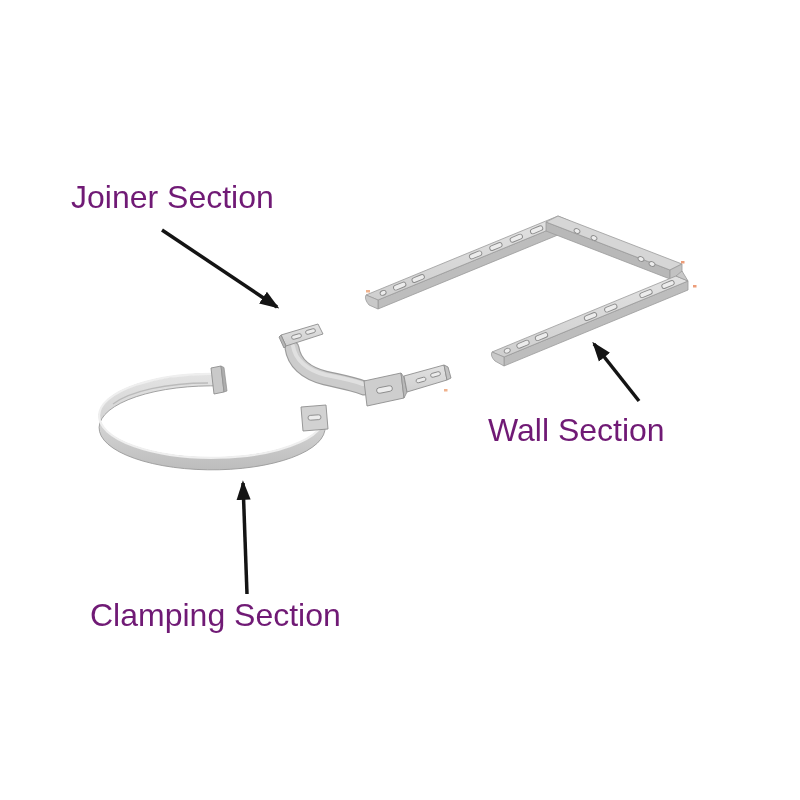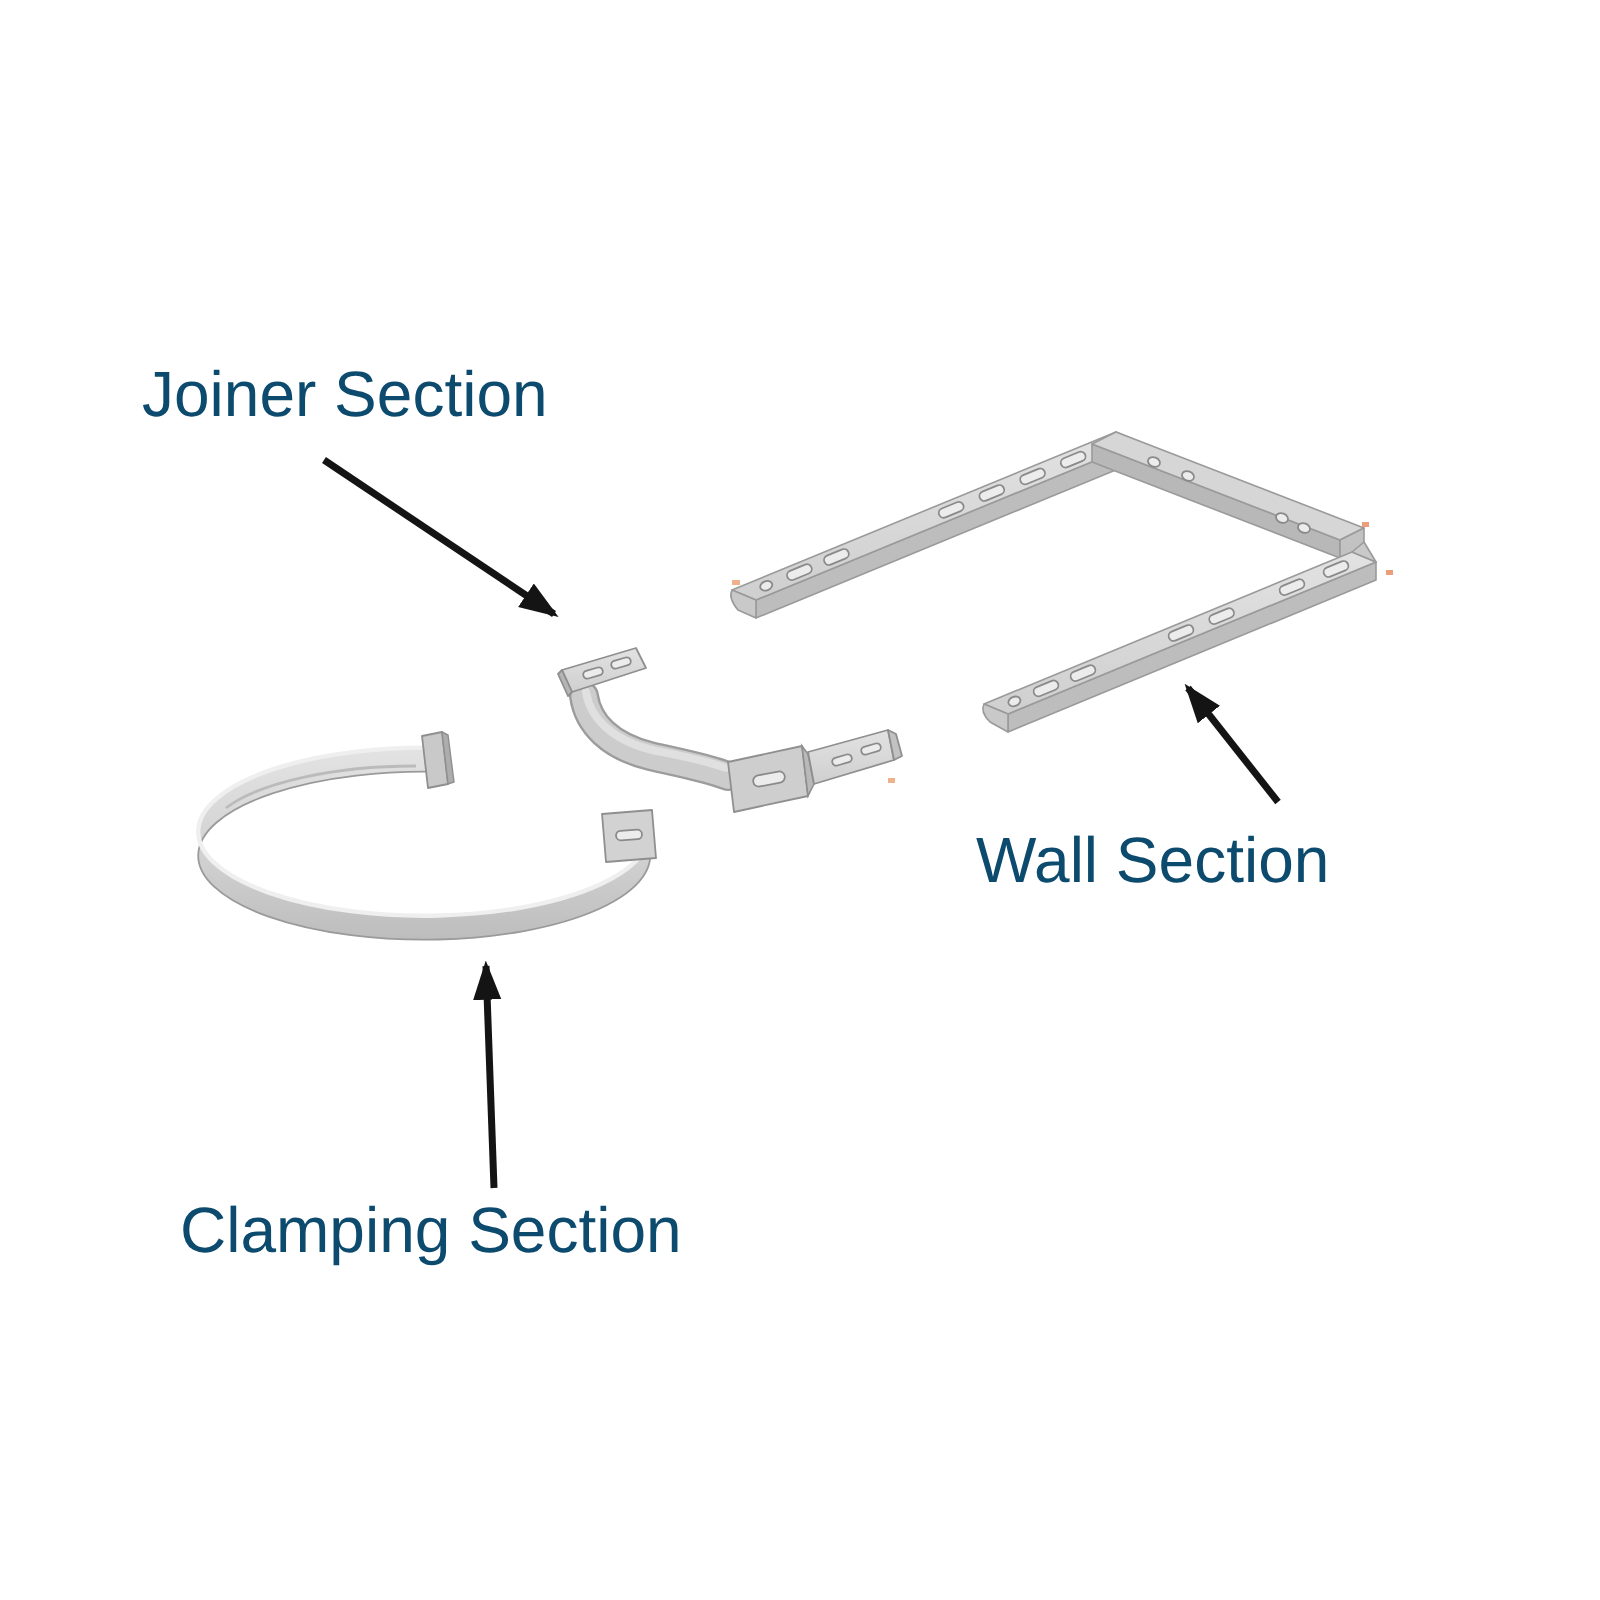--- a/index.html
+++ b/index.html
@@ -20,21 +20,21 @@
   .stage svg {
     position: absolute;
     left: 0;
     top: 0;
   }
   .part-label {
     position: absolute;
     font-size: 32px;
     line-height: 1.05;
     font-weight: 400;
-    color: #0c4a6e;
+    color: #701a75;
     white-space: nowrap;
     letter-spacing: 0px;
   }
   .label-joiner   { left: 71px;  top: 181px; }
   .label-wall     { left: 488px; top: 414px; }
   .label-clamping { left: 90px;  top: 599px; }
 </style>
 </head>
 <body>
 

